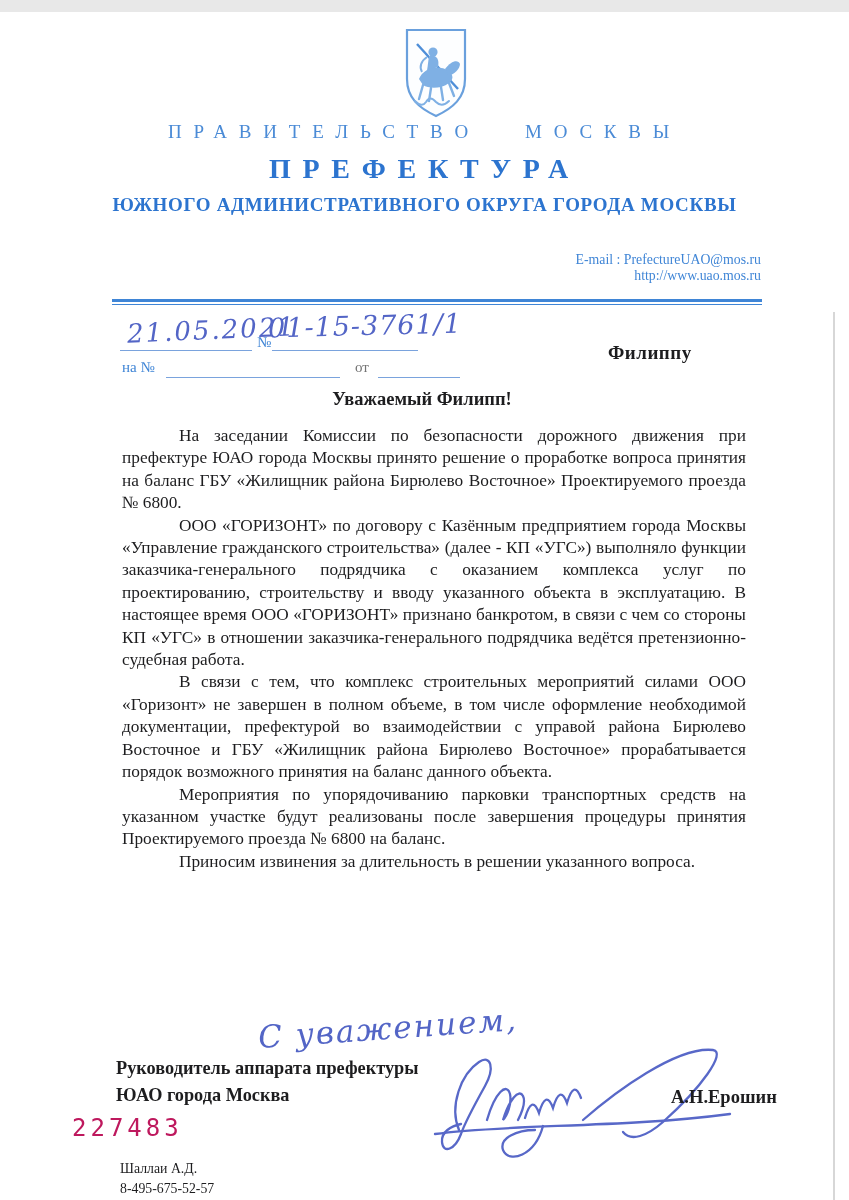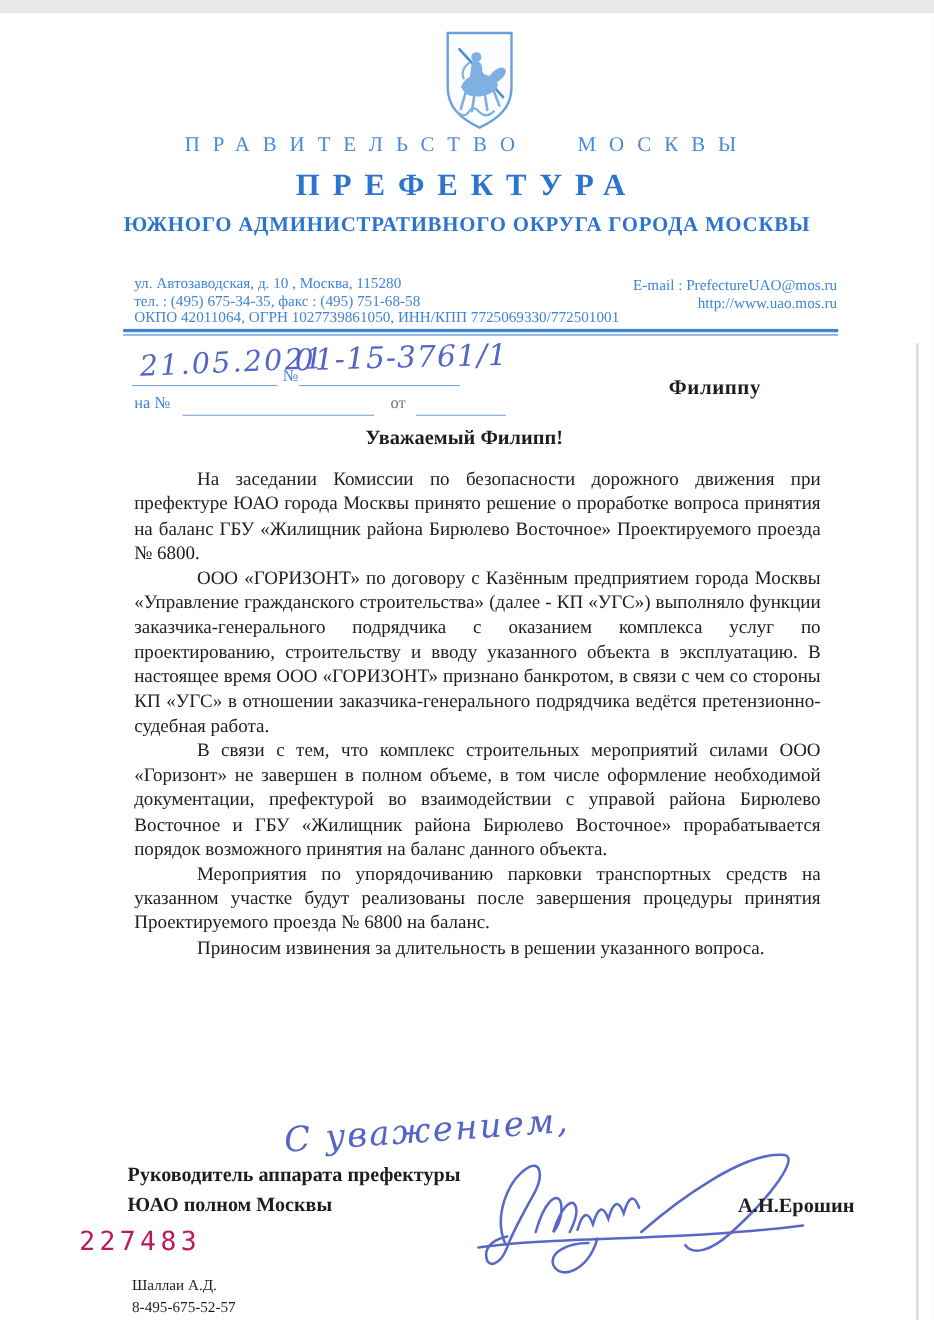--- a/index.html
+++ b/index.html
@@ -128,25 +128,20 @@
     <path d="M17 52 C21 42 33 38 43 42 C51 45 53 52 47 56 C39 62 27 62 21 58 Z" fill="#7fb0e4"></path>
     <path d="M43 42 C49 34 56 32 58 37 C58 42 52 47 47 49 Z" fill="#7fb0e4"></path>
     <path d="M21 58 L17 72 M29 61 L27 74 M39 60 L41 73 M47 56 L52 69" stroke="#7fb0e4" stroke-width="2.4" fill="none" stroke-linecap="round"></path>
     <path d="M13 74 q7 7 11 1 q4 -7 10 0 q6 6 13 -1" stroke="#7fb0e4" stroke-width="2" fill="none" stroke-linecap="round"></path>
   </svg>
 
   <div class="gov-line">ПРАВИТЕЛЬСТВО МОСКВЫ</div>
   <div class="org-line">ПРЕФЕКТУРА</div>
   <div class="district-line">ЮЖНОГО АДМИНИСТРАТИВНОГО ОКРУГА ГОРОДА МОСКВЫ</div>
 
-  <div class="contacts-left">
-    <div>ул. Автозаводская, д.  10 , Москва, 115280</div>
-    <div>тел. : (495) 675-34-35, факс : (495) 751-68-58</div>
-    <div>ОКПО 42011064, ОГРН 1027739861050, ИНН/КПП 7725069330/772501001</div>
-  </div>
 
   <div class="contacts-right">
     <div>E-mail : PrefectureUAO@mos.ru</div>
     <div>http://www.uao.mos.ru</div>
   </div>
 
   <div class="rule"></div>
 
   <div class="hand-date ink">21.05.2021</div>
   <div class="underline1"></div>
@@ -167,21 +162,21 @@
     <p>ООО «ГОРИЗОНТ» по договору с Казённым предприятием города Москвы «Управление гражданского строительства» (далее - КП «УГС») выполняло функции заказчика-генерального подрядчика с оказанием комплекса услуг по проектированию, строительству и вводу указанного объекта в эксплуатацию.  В настоящее время ООО «ГОРИЗОНТ» признано банкротом, в связи с чем со стороны КП «УГС» в отношении заказчика-генерального подрядчика ведётся претензионно-судебная работа.</p>
     <p>В связи с тем, что комплекс строительных мероприятий силами ООО «Горизонт» не завершен в полном объеме, в том числе оформление необходимой документации, префектурой во взаимодействии с управой района Бирюлево Восточное и ГБУ «Жилищник района Бирюлево Восточное» прорабатывается порядок возможного принятия на баланс данного объекта.</p>
     <p>Мероприятия по упорядочиванию парковки транспортных средств на указанном участке будут реализованы после завершения процедуры принятия Проектируемого проезда № 6800 на баланс.</p>
     <p>Приносим извинения за длительность в решении указанного вопроса.</p>
   </div>
 
   <div class="valediction ink">С уважением,</div>
 
   <div class="signer-title">
     <div>Руководитель аппарата префектуры</div>
-    <div>ЮАО полном Москвы</div>
+    <div>ЮАО города Москва</div>
   </div>
 
   <svg class="signature-svg" viewBox="0 0 330 132" aria-hidden="true">
     <g stroke="#5868c8" stroke-width="2.3" fill="none" stroke-linecap="round">
       <path d="M34 100 C24 76 36 44 54 32 C66 24 70 38 60 56 C50 74 40 92 36 104 C30 120 18 124 17 112 C16 102 26 96 36 94"></path>
       <path d="M62 90 C70 62 82 52 85 64 C87 74 82 86 78 90 C84 70 94 58 98 66 C101 72 96 84 93 90"></path>
       <path d="M100 88 q7 -24 14 -5 q7 -24 14 -5 q7 -24 14 -5 q7 -24 14 -5"></path>
       <path d="M158 90 C190 62 252 16 288 20 C302 22 276 58 238 92 C222 106 206 112 198 102"></path>
       <path d="M10 104 C80 94 200 98 305 84"></path>
       <path d="M118 96 C110 126 84 134 78 120 C74 108 92 100 110 100"></path>

